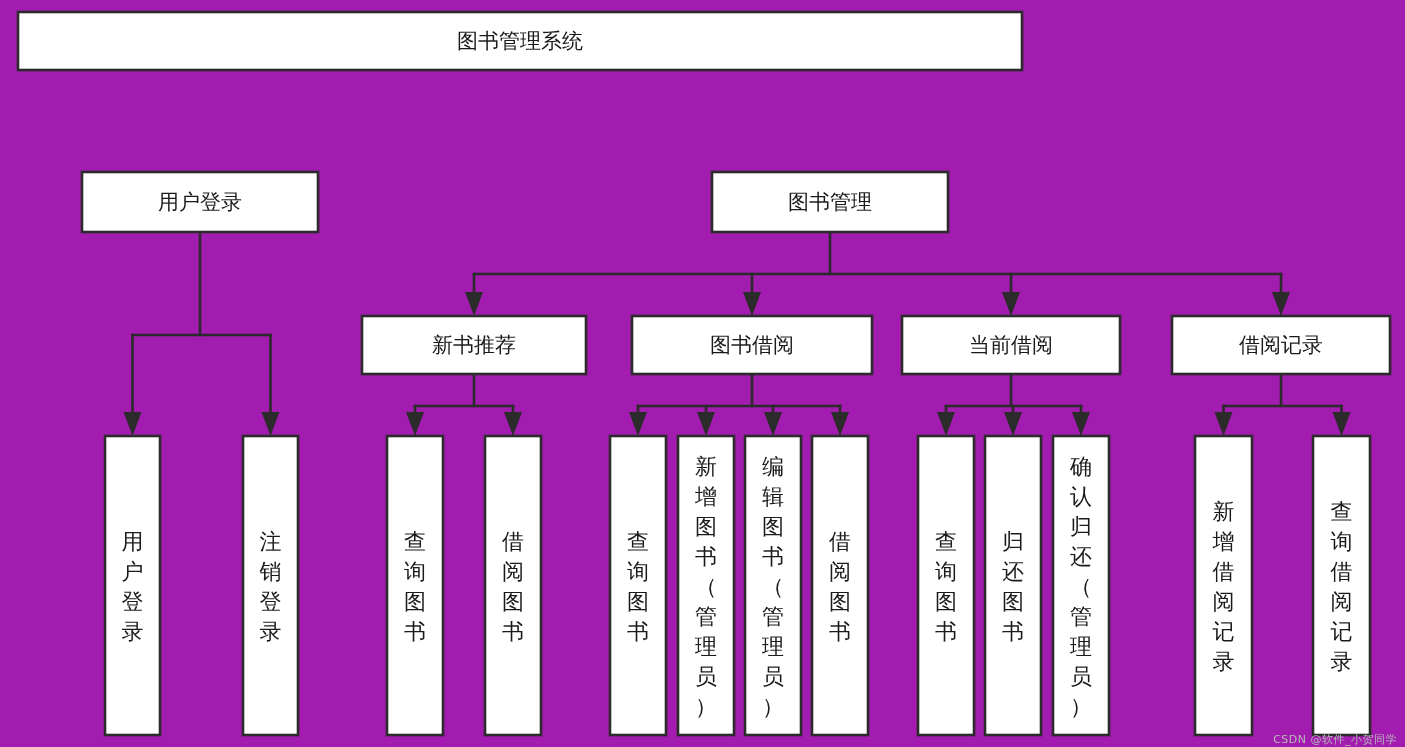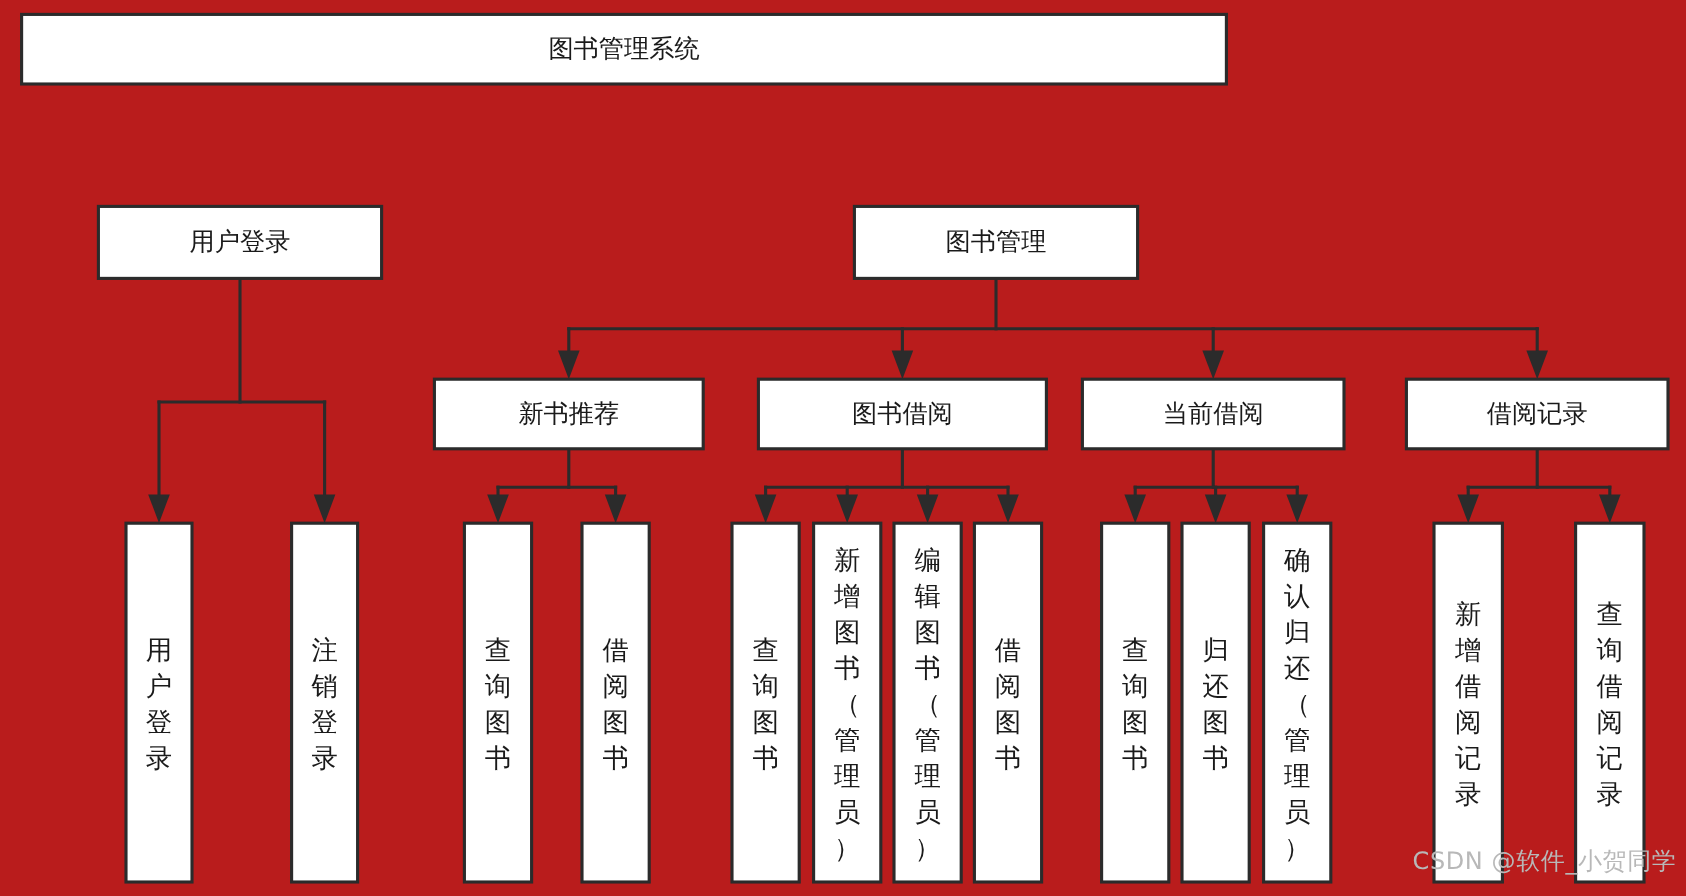--- a/index.html
+++ b/index.html
@@ -4,21 +4,21 @@
 <style>
   html, body {
     margin: 0;
     padding: 0;
     background: #ffffff;
   }
   #stage {
     position: relative;
     width: 1405px;
     height: 747px;
-    background: #b91c1c;
+    background: #a21caf;
     font-family: "DejaVu Sans", "Liberation Sans", sans-serif;
     overflow: hidden;
   }
   #diagram-svg {
     position: absolute;
     left: 0;
     top: 0;
     width: 1405px;
     height: 747px;
   }
@@ -46,22 +46,22 @@
   }
   .node-label-v {
     fill: #1a1a1a;
     font-size: 22px;
     font-family: "DejaVu Sans", "Liberation Sans", sans-serif;
     text-anchor: middle;
   }
   .watermark {
     position: absolute;
     right: 8px;
-    bottom: 16px;
-    font-size: 20px;
+    bottom: 0;
+    font-size: 11px;
     color: #b8b8b8;
     font-family: "DejaVu Sans", "Liberation Sans", sans-serif;
     letter-spacing: 0.5px;
     white-space: nowrap;
   }
 </style>
 </head>
 <body>
 
 <div id="stage">

